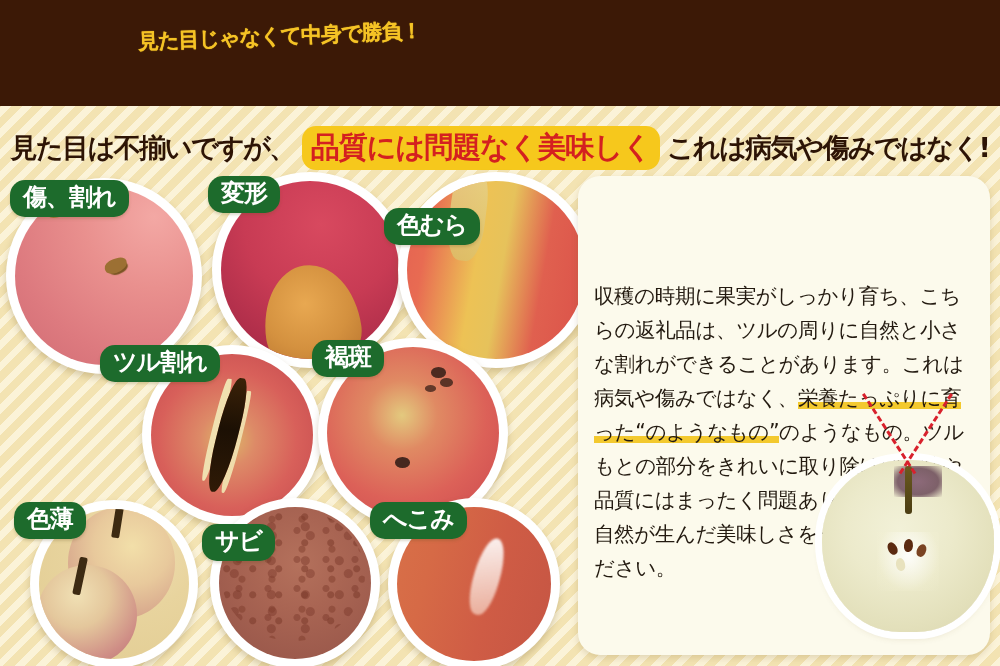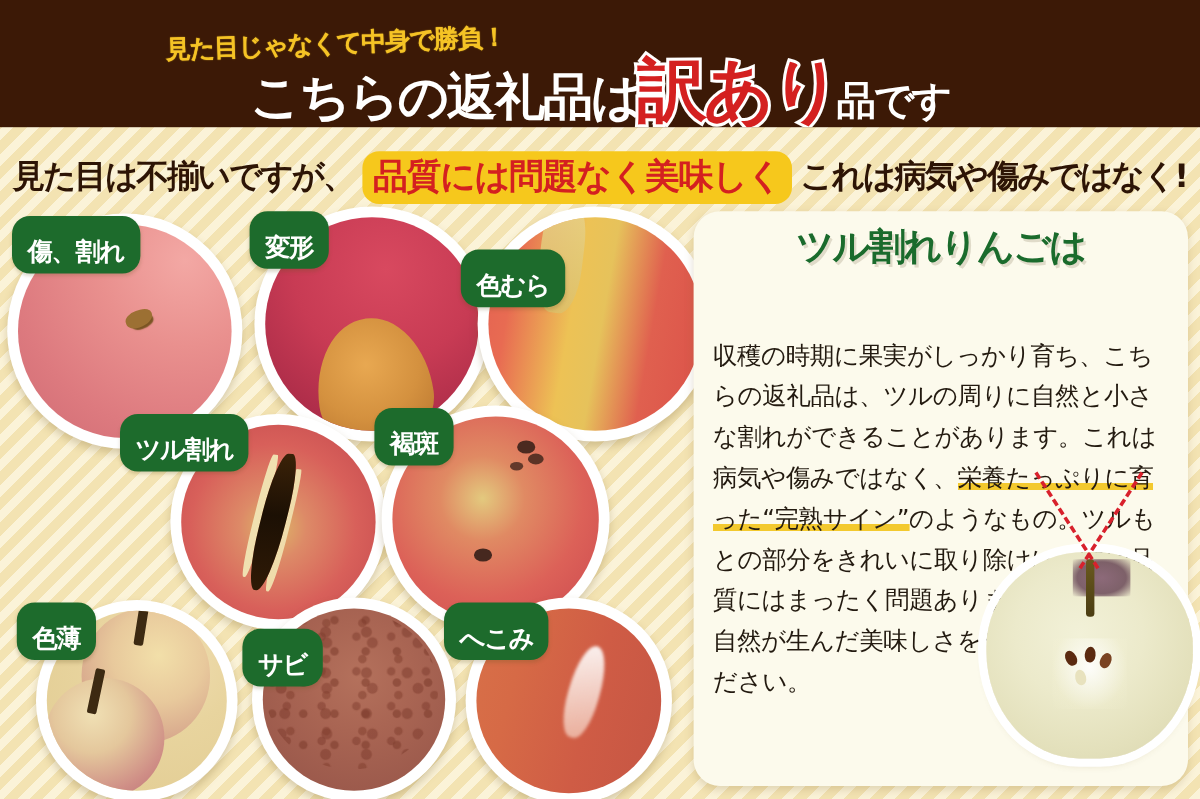--- a/index.html
+++ b/index.html
@@ -133,25 +133,25 @@
     width: 100%;
     height: 100%;
     border-radius: 50%;
     overflow: hidden;
     position: relative;
   }
   .pill {
     position: absolute;
     background: #1d6b2c;
     color: #ffffff;
-    font-size: 21px;
+    font-size: 24px;
     font-weight: bold;
     letter-spacing: -1px;
     border-radius: 15px;
-    padding: 17px 13px 5px 13px;
+    padding: 2px 13px 5px 13px;
     white-space: nowrap;
     z-index: 5;
     line-height: 1.25;
     box-shadow: 0 2px 3px rgba(100,80,30,0.22);
     font-family: Liberation Serif, serif;
   }
 
   
   .apple-base { position: absolute; inset: -14%; border-radius: 50%; }
 
@@ -397,23 +397,20 @@
     letter-spacing: 0.5px;
   }
 </style>
 </head>
 <body>
 
 <div id="page">
 
   <div class="header">
     <div class="kicker">見た目じゃなくて中身で勝負！</div>
-    <div class="headline">
-      <span class="hl-white">こちらの返礼品は</span><span class="hl-red">訳あり</span><span class="hl-small">品です</span>
-    </div>
   </div>
 
   <div class="subtitle">
     <span class="st-dark">見た目は不揃いですが、</span><span class="st-mark">品質には問題なく美味しく</span><span class="st-dark">これは病気や傷みではなく!</span>
   </div>
 
   <div class="photo" style="left:6px; top:178px;">
     <div class="disc" style="width:196px;height:196px;">
       <div class="inner">
           <div class="apple-base ap-wound"></div>
@@ -486,24 +483,23 @@
       <div class="inner">
           <div class="apple-base ap-dent"></div>
         </div>
     </div>
     <div class="pill" style="left:-18px; top:4px;">へこみ</div>
   </div>
 
   <div class="card">
 
     <div class="card-title">
-      <div><span class="ct-line">ツル割れりんごは</span></div>
-    </div>
-
-    <div class="card-body"><span>収穫の時期に果実がしっかり育ち、こちらの返礼品は、ツルの周りに自然と小さな割れができることがあります。これは病気や傷みではなく、</span><span class="mark">栄養たっぷりに育った</span><span class="mark">“完熟サイン”</span><span>のようなもの。ツルもとの部分をきれいに取り除けば、味や品質にはまったく問題ありません。</span><br><span>自然が生んだ美味しさをぜひお楽しみください。</span></div>
+    </div>
+
+    <div class="card-body"><span>収穫の時期に果実がしっかり育ち、こちらの返礼品は、ツルの周りに自然と小さな割れができることがあります。これは病気や傷みではなく、</span><span class="mark">栄養たっぷりに育った</span><span class="mark">“のようなもの”</span><span>のようなもの。ツルもとの部分をきれいに取り除けば、味や品質にはまったく問題ありません。</span><br><span>自然が生んだ美味しさをぜひお楽しみください。</span></div>
 
     <div class="cut-apple">
       <div class="flesh">
         <div class="calyx"></div>
         <div class="core"></div>
         <div class="seed s1"></div>
         <div class="seed s2"></div>
         <div class="seed s3"></div>
         <div class="seed s4"></div>
       </div>

